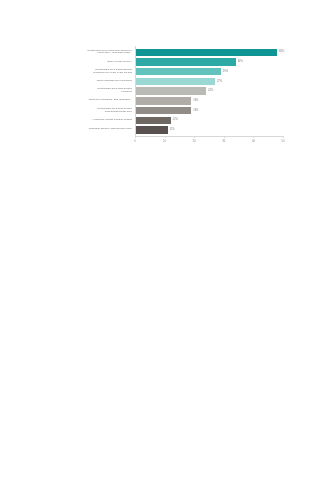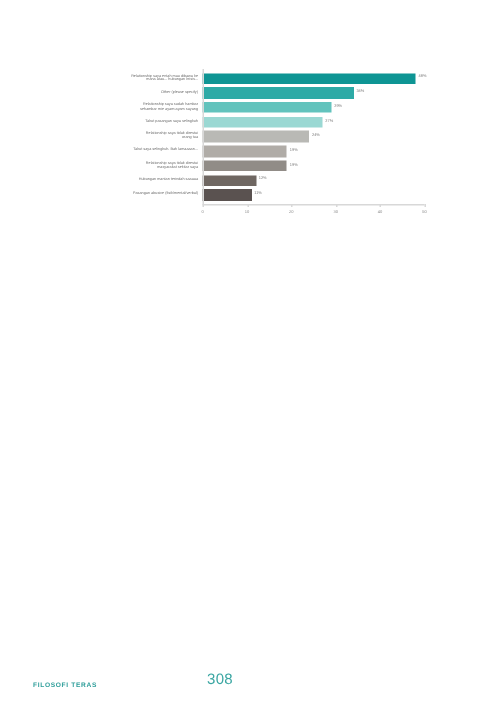--- a/index.html
+++ b/index.html
@@ -253,18 +253,14 @@
           <div class="tick-label" style="left: 201.8px;">30</div>
           <div class="tick" style="left: 231.4px;"></div>
           <div class="tick-label" style="left: 231.4px;">40</div>
           <div class="tick" style="left: 261px;"></div>
           <div class="tick-label" style="left: 261px;">50</div>
         </div>
 
     </div>
   </div>
 
-  <div class="footer">
-    <div class="book-title">FILOSOFI TERAS</div>
-    <div class="page-number">308</div>
-  </div>
 
 </div>
 
 </body></html>

